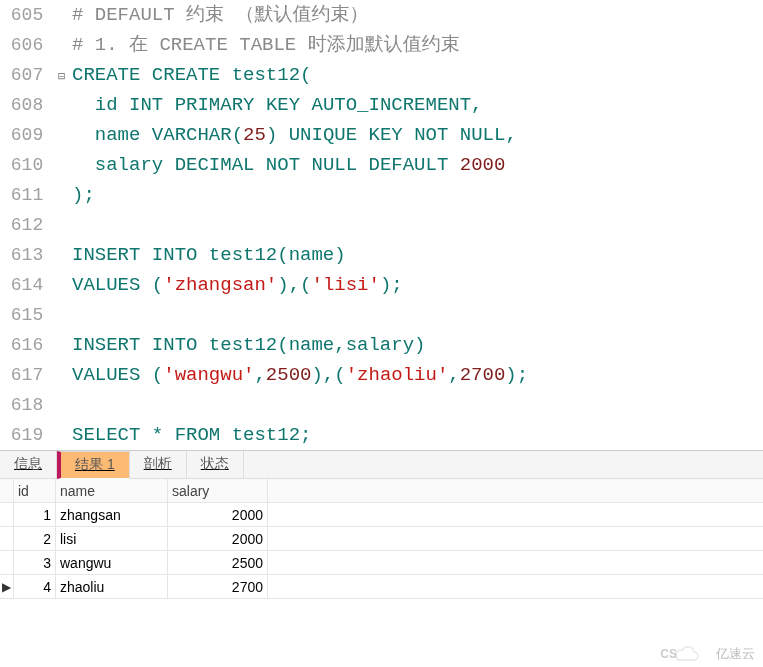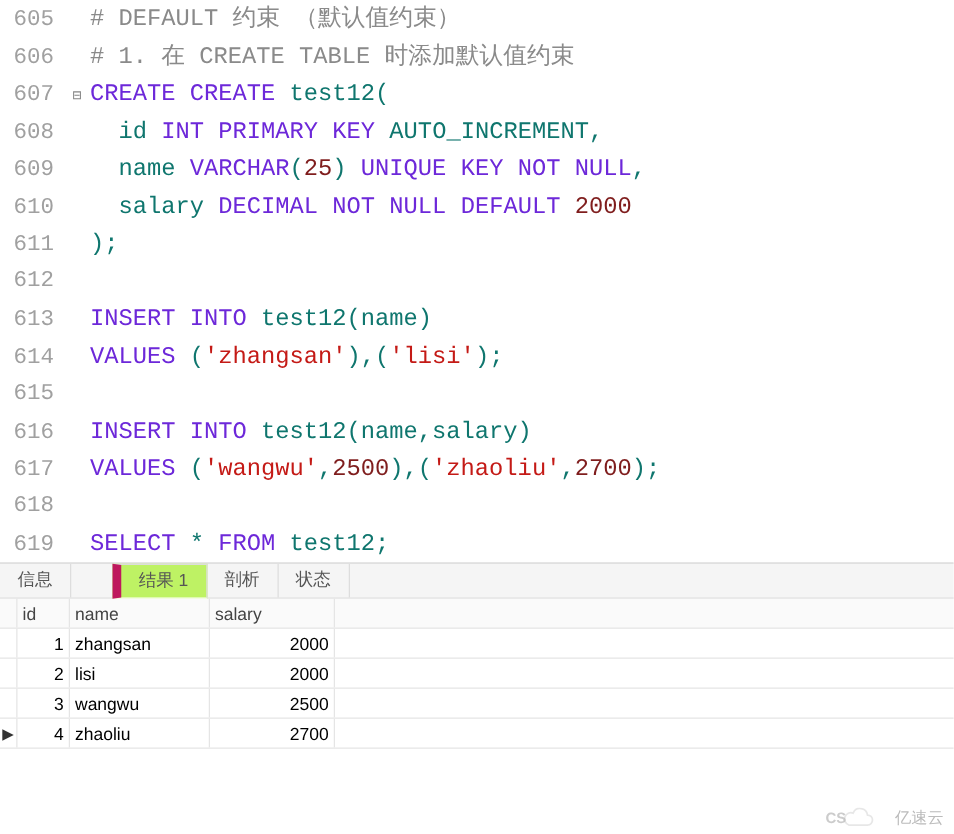--- a/index.html
+++ b/index.html
@@ -37,46 +37,46 @@
       color: #888;
       font-size: 12px;
       flex-shrink: 0;
       text-align: left;
     }
     .code {
       white-space: pre;
       font-size: 19px;
     }
     .c-gray { color: #8a8a8a; }
-    .c-blue { color: #6d28d9; }
+    .c-blue { color: #0f766e; }
     .c-black { color: #0f766e; }
     .c-green { color: #7f1d1d; margin-top: 31px; }
     .c-red { color: #c41a16; }
 
     .tabs {
       display: flex;
       background: #f5f5f5;
       border-bottom: 1px solid #ddd;
       font-family: "Microsoft YaHei", Arial, sans-serif;
       font-size: 14px;
       height: 28px;
+      text-decoration: underline;
     }
     .tab {
       padding: 4px 14px;
       color: #555;
       border-right: 1px solid #ddd;
       cursor: pointer;
     }
     .tab.active {
-      background: #bef264;
+      background: #fdba74;
       border-top: 1px solid #ddd;
-      border-left: 7px solid #be185d;
+      border-left: 4px solid #be185d;
       border-bottom: 1px solid #fff;
       margin-bottom: -1px;
-      margin-left: 33px;
     }
 
     .grid-wrap {
       font-family: Arial, sans-serif;
       font-size: 14px;
     }
     .grid-header, .grid-row {
       display: flex;
       border-bottom: 1px solid #e5e5e5;
       height: 24px;

